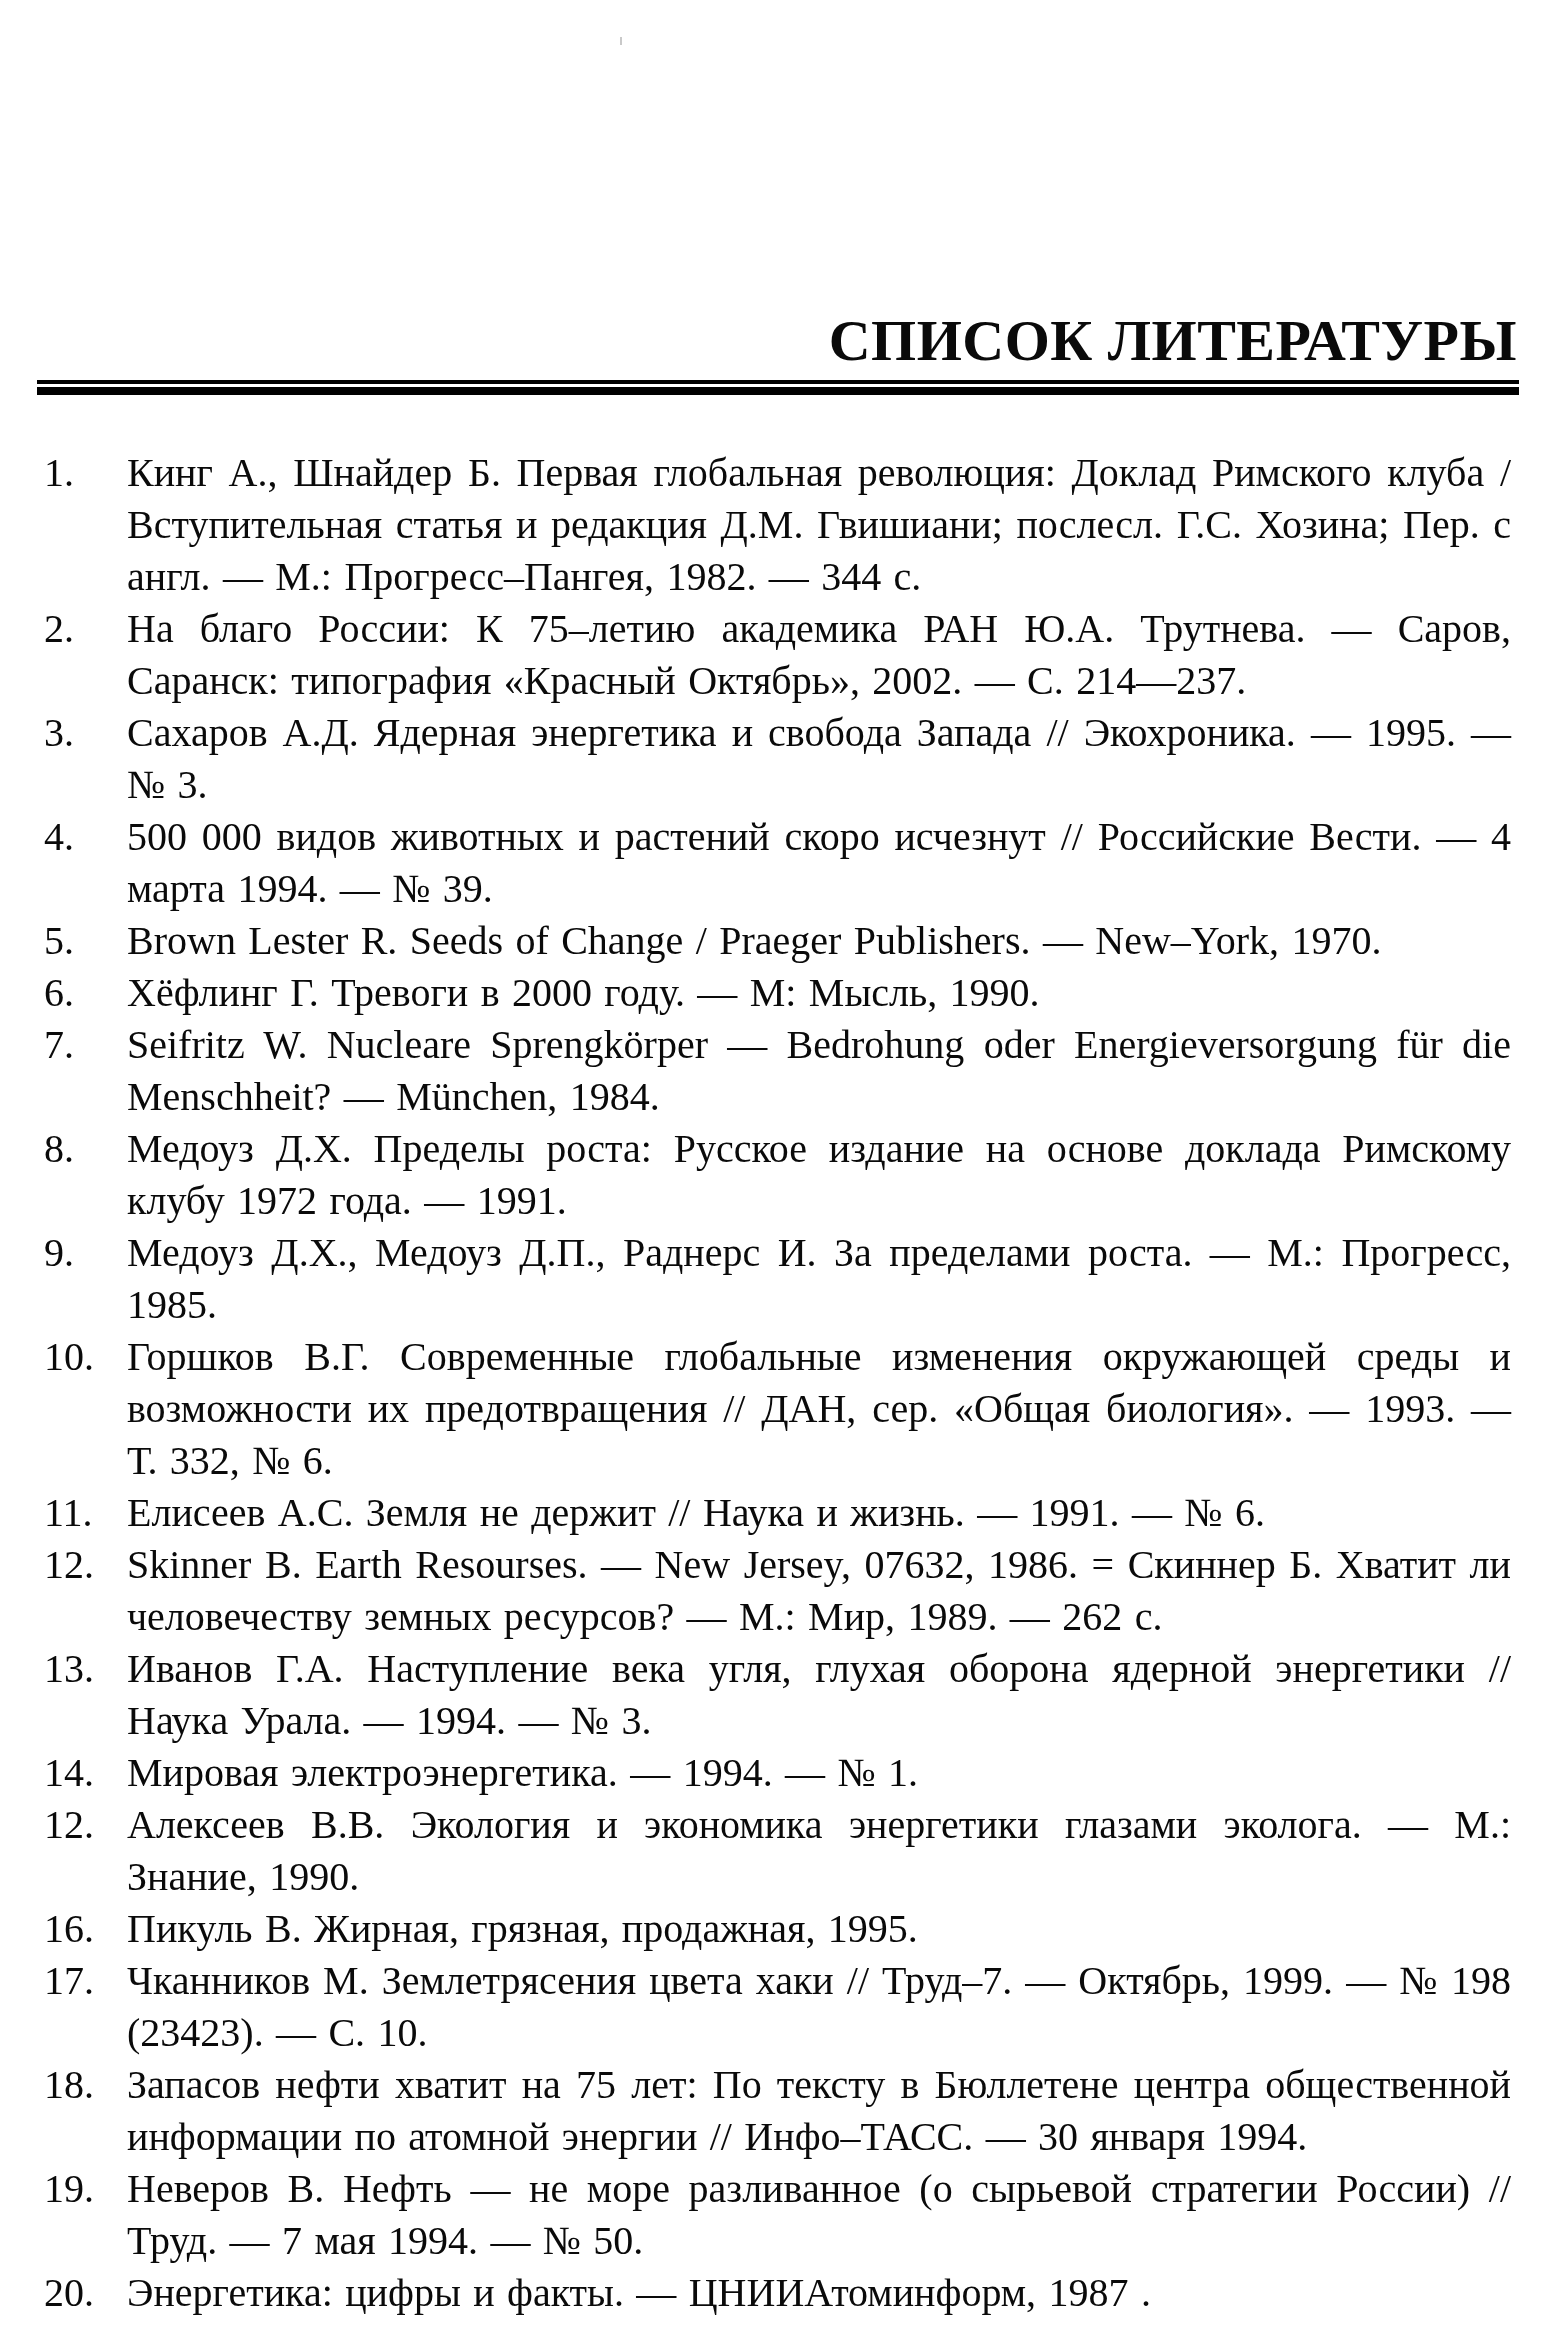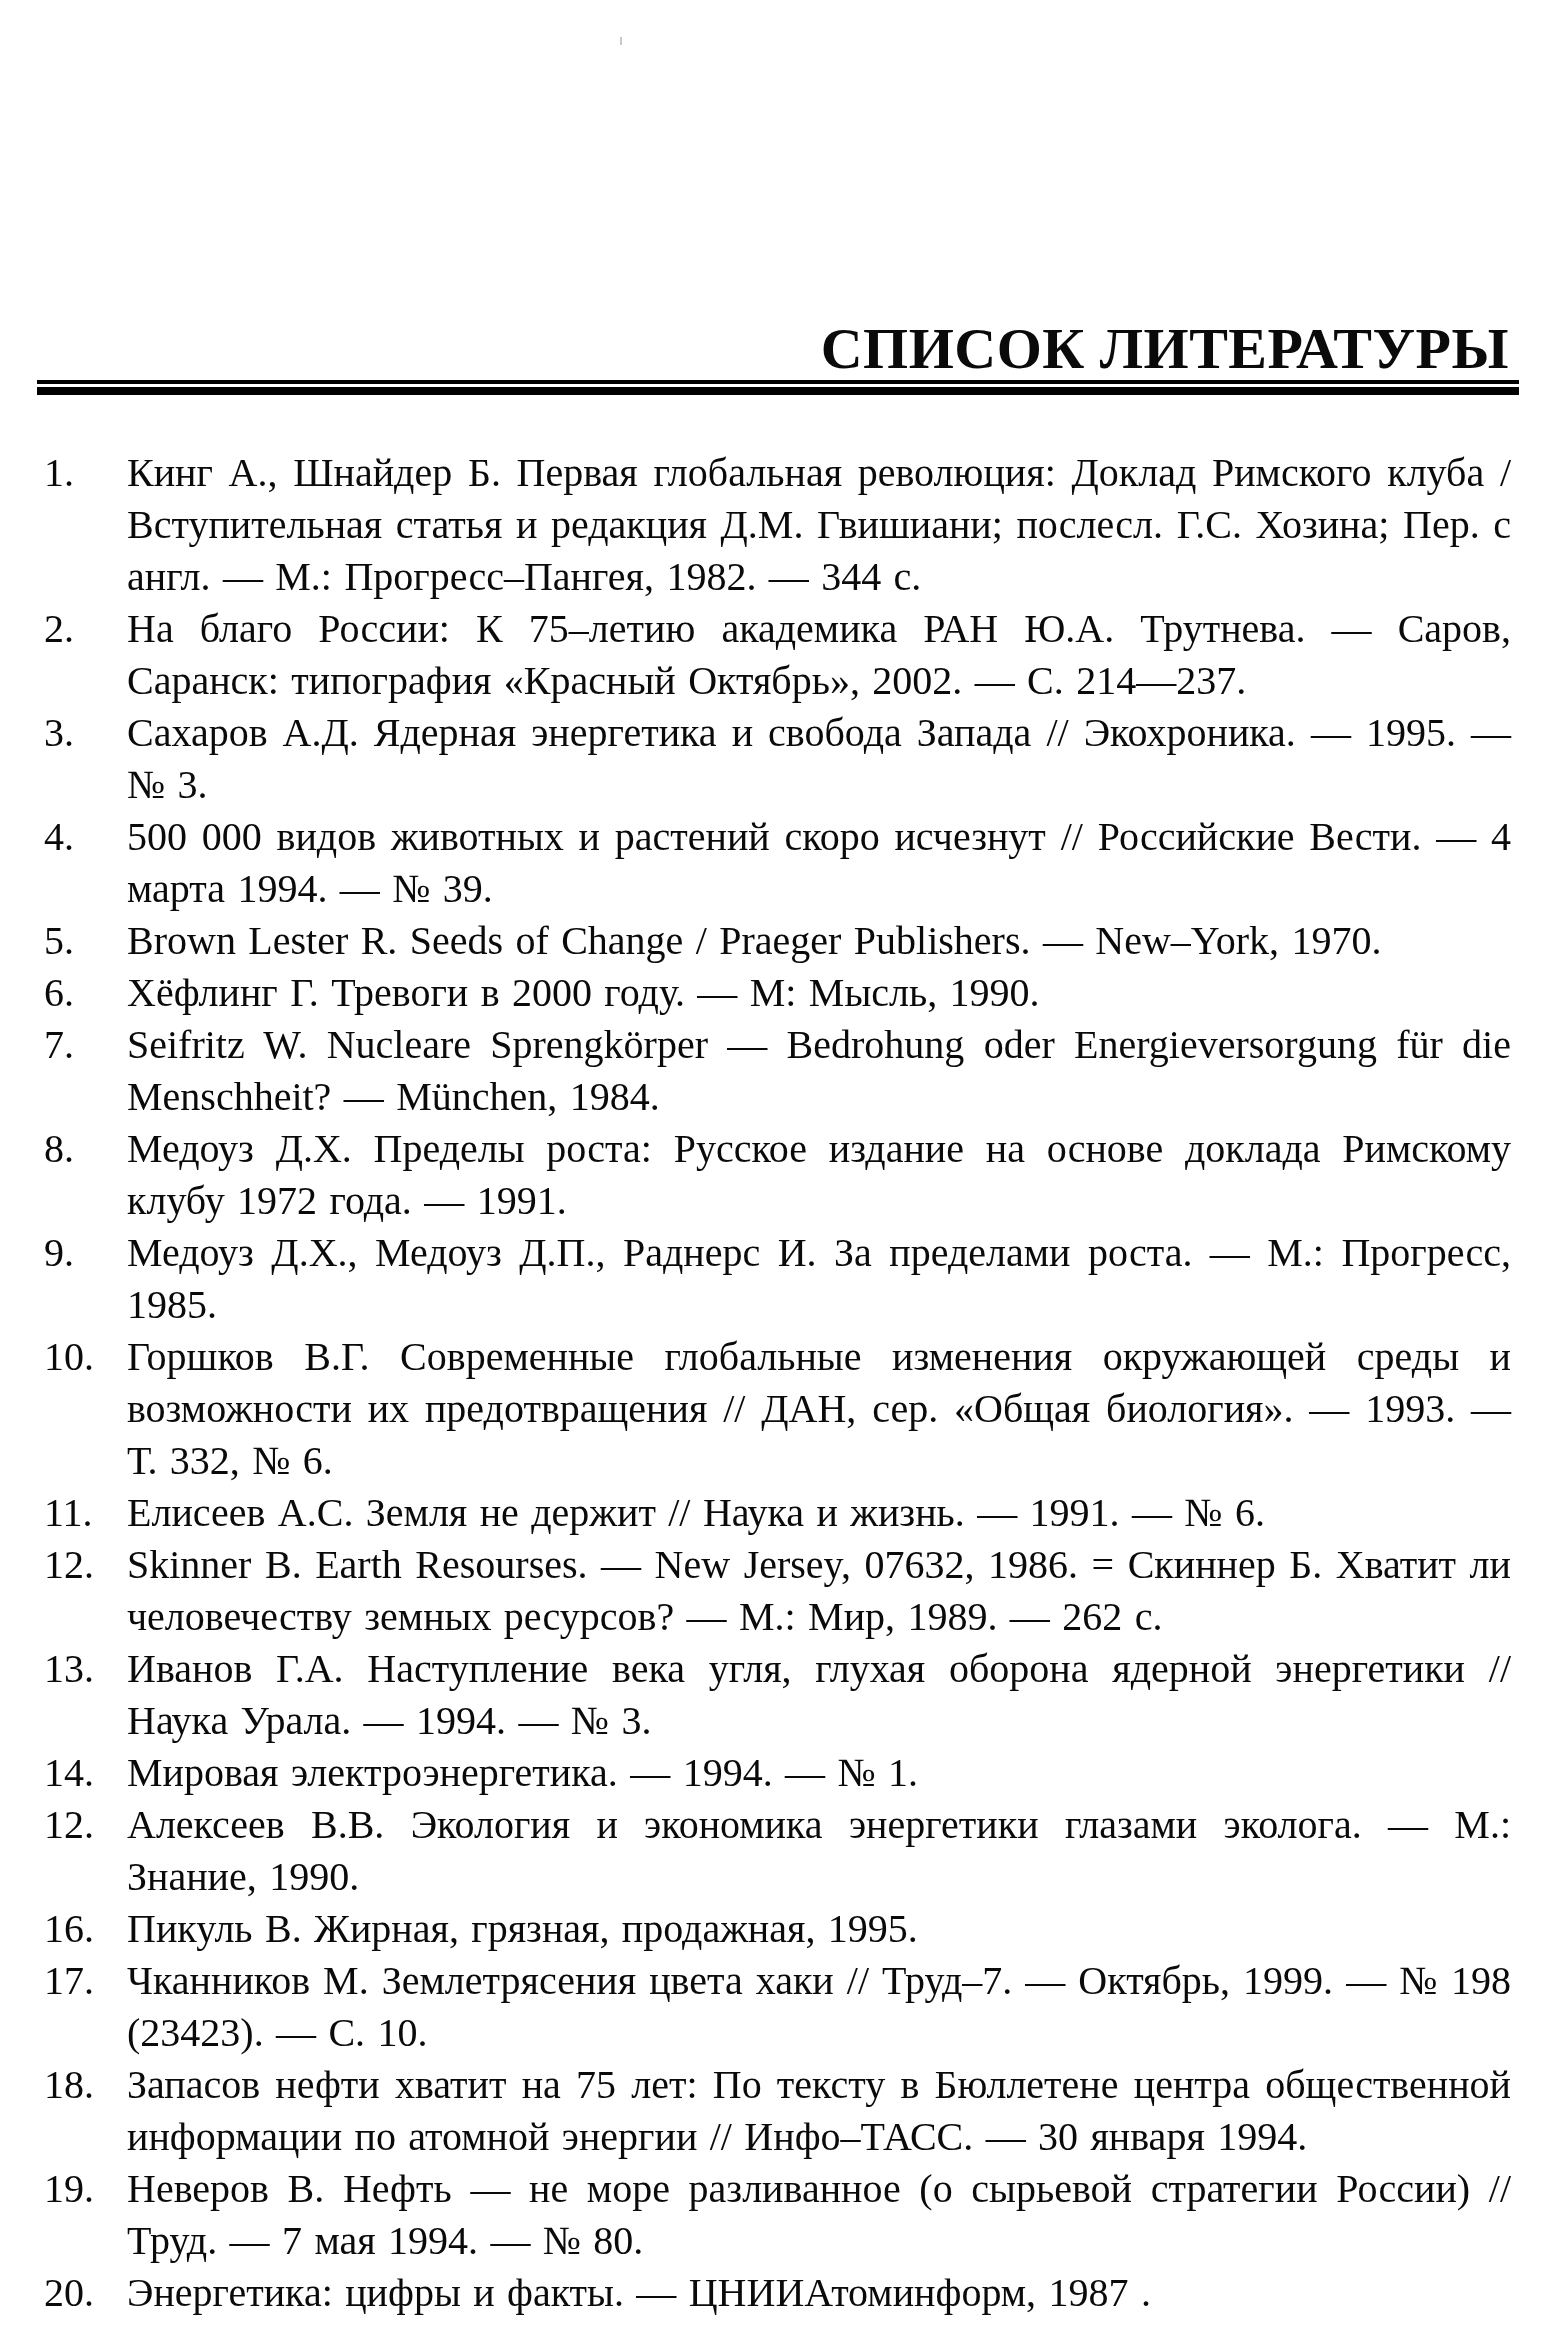--- a/index.html
+++ b/index.html
@@ -27,21 +27,21 @@
     left: 620px;
     top: 37px;
     width: 2px;
     height: 7.8px;
     background: #c9c9c9;
   }
   .title {
     position: absolute;
     top: 312px;
     right: 43px;
-    margin: 8px;
+    margin: 0;
     font-size: 58px;
     line-height: 1.0;
     font-weight: bold;
     letter-spacing: 0.5px;
     white-space: nowrap;
   }
   .rule {
     position: absolute;
     top: 380px;
     left: 37px;
@@ -185,21 +185,21 @@
       <span class="txt">Чканников М. Землетрясения цвета хаки // Труд–7. — Октябрь, 1999. — № 198 (23423). — С. 10.</span>
     </li>
 
     <li class="ref">
       <span class="num">18.</span>
       <span class="txt">Запасов нефти хватит на 75 лет: По тексту в Бюллетене центра общественной информации по атомной энергии // Инфо–ТАСС. — 30 января 1994.</span>
     </li>
 
     <li class="ref">
       <span class="num">19.</span>
-      <span class="txt">Неверов В. Нефть — не море разливанное (о сырьевой стратегии России) // Труд. — 7 мая 1994. — № 80.</span>
+      <span class="txt">Неверов В. Нефть — не море разливанное (о сырьевой стратегии России) // Труд. — 7 мая 1994. — № 50.</span>
     </li>
 
     <li class="ref">
       <span class="num">20.</span>
       <span class="txt">Энергетика: цифры и факты. — ЦНИИАтоминформ, 1987 .</span>
     </li>
   </ol>
 
 </div>
 

